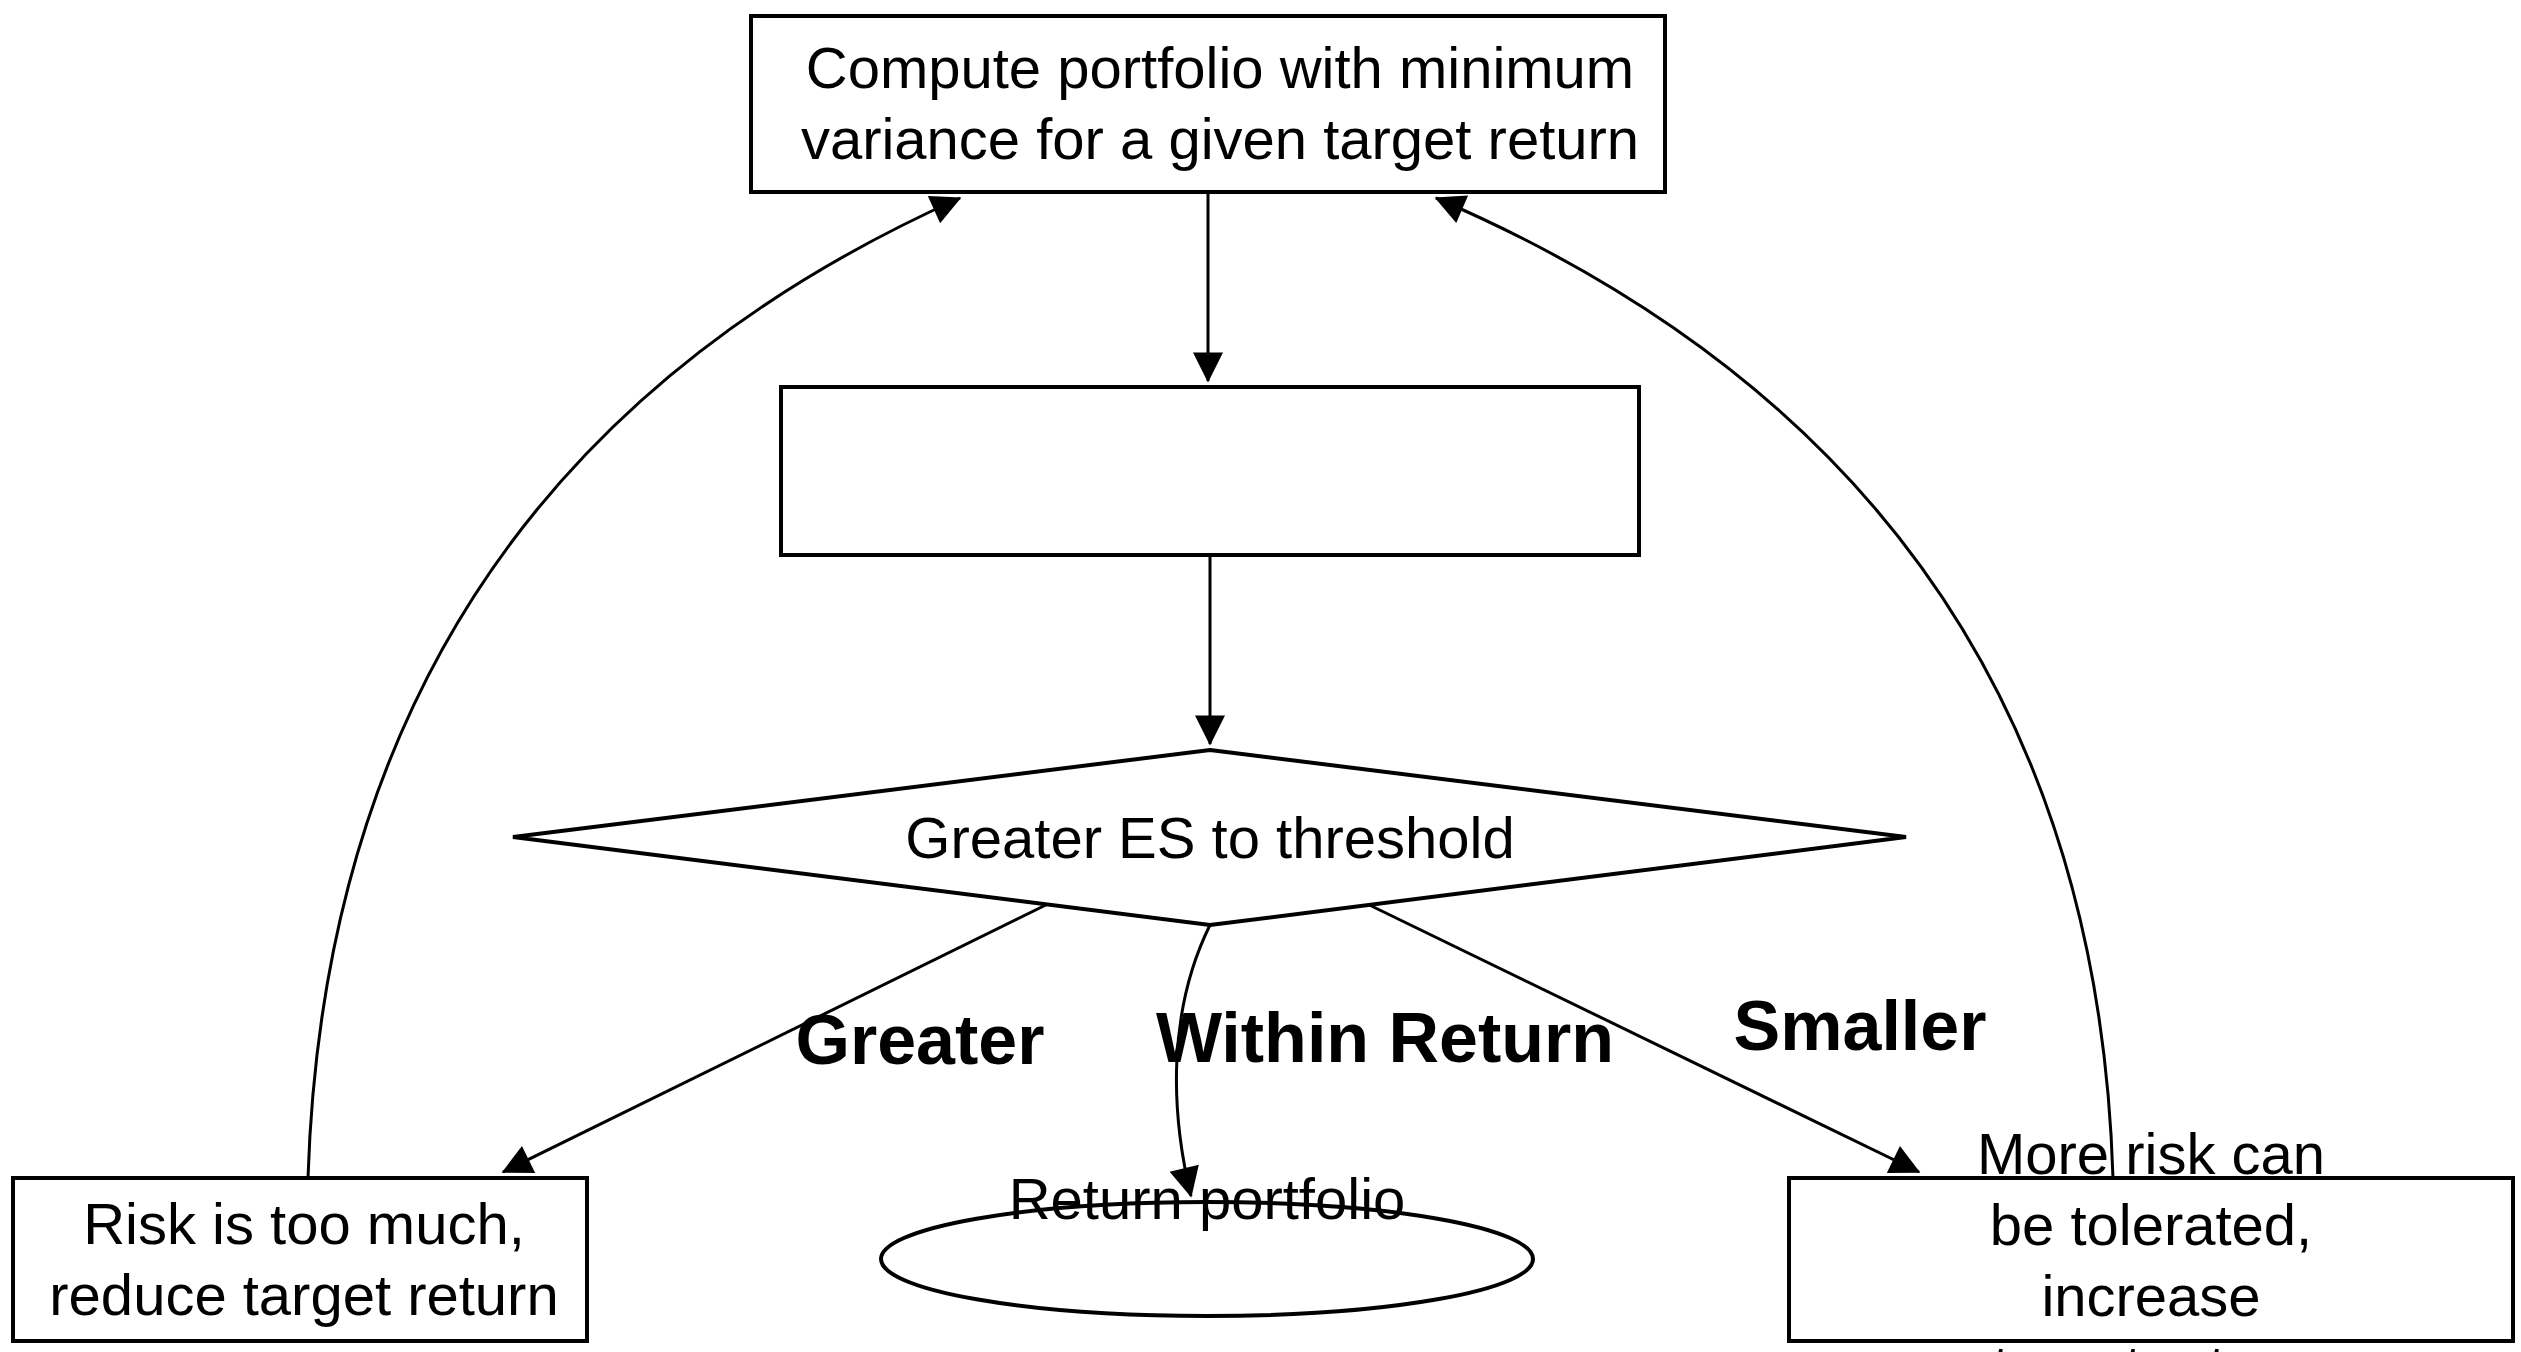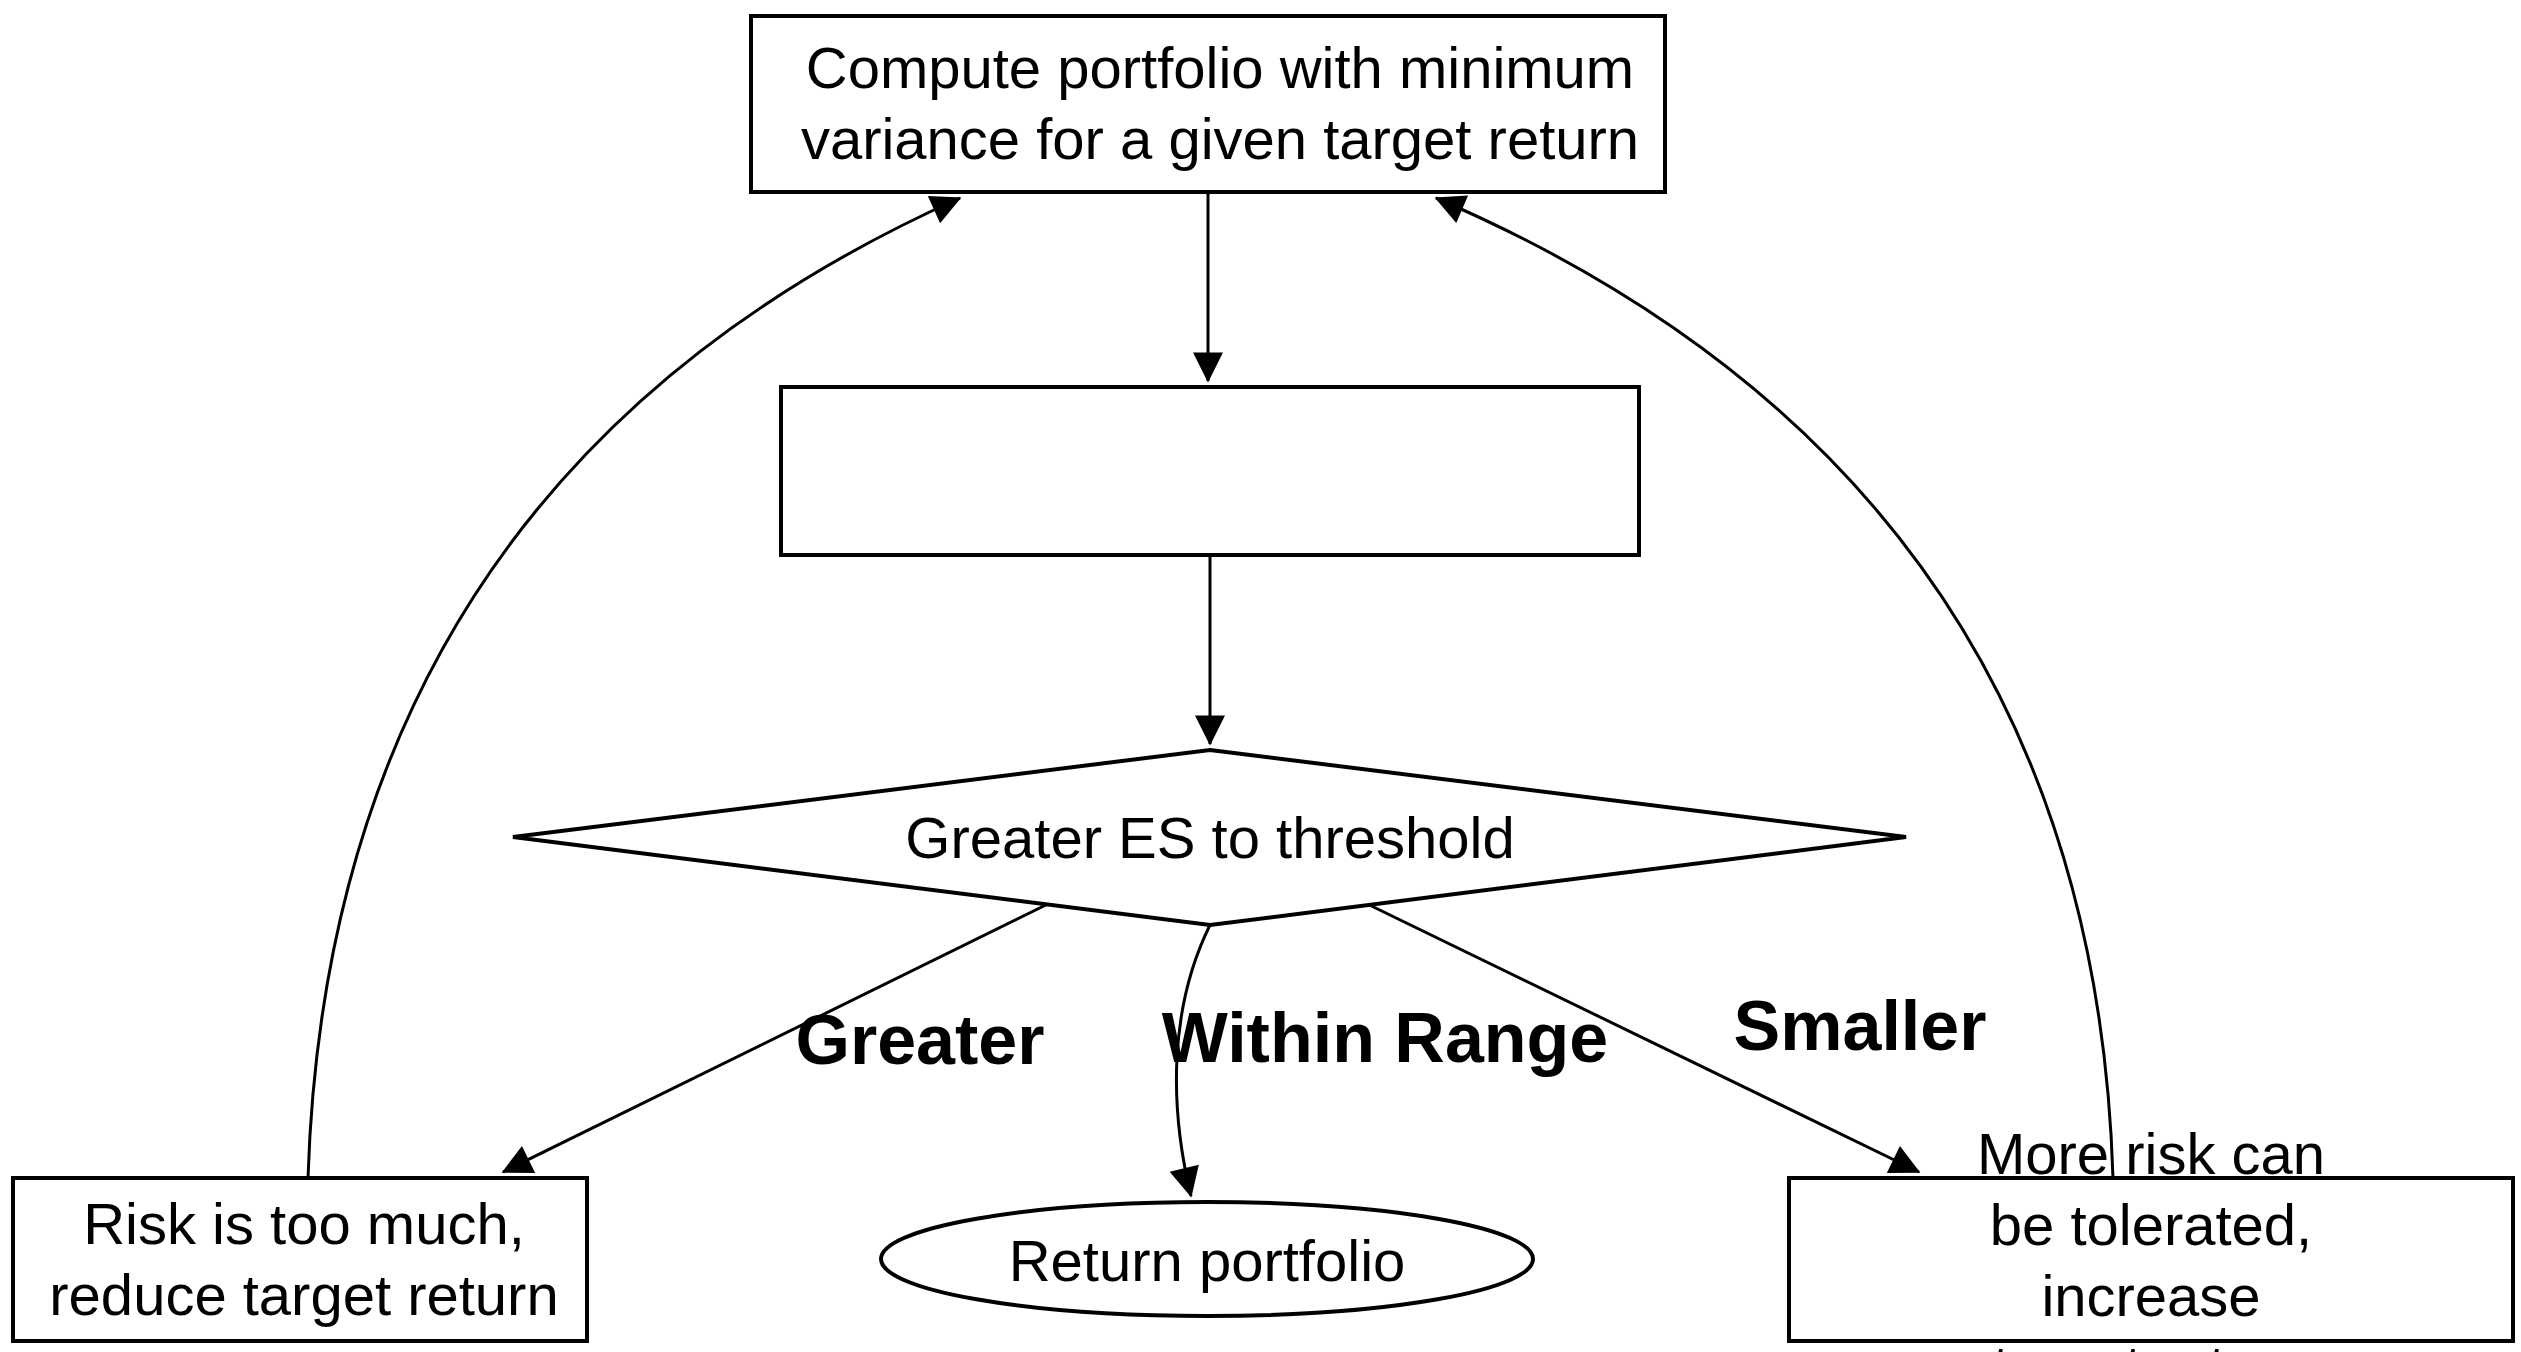--- a/index.html
+++ b/index.html
@@ -73,24 +73,24 @@
 
   <div class="node-label" style="left:1208px; top:104px;margin-left:12px;">Compute portfolio with minimum
 variance for a given target return</div>
 
 
   <div class="node-label" style="left:1210px; top:838px;">Greater ES to threshold</div>
 
   <div class="node-label" style="left:304px; top:1260px;">Risk is too much,
 reduce target return</div>
 
-  <div class="node-label" style="left:1207px; top:1261px;">Return portfolio</div>
+  <div class="node-label" style="left:1207px; top:1199px;">Return portfolio</div>
 
   <div class="node-label" style="left:2151px; top:1260px;">More risk can be tolerated,
 increase target return</div>
 
   <div class="edge-label" style="left:920px; top:1040px;">Greater</div>
 
-  <div class="edge-label" style="left:1385px; top:1038px;">Within Range</div>
+  <div class="edge-label" style="left:1385px; top:1038px;">Within Return</div>
 
   <div class="edge-label" style="left:1860px; top:1026px;">Smaller</div>
 
 </div>
 
 </body></html>

